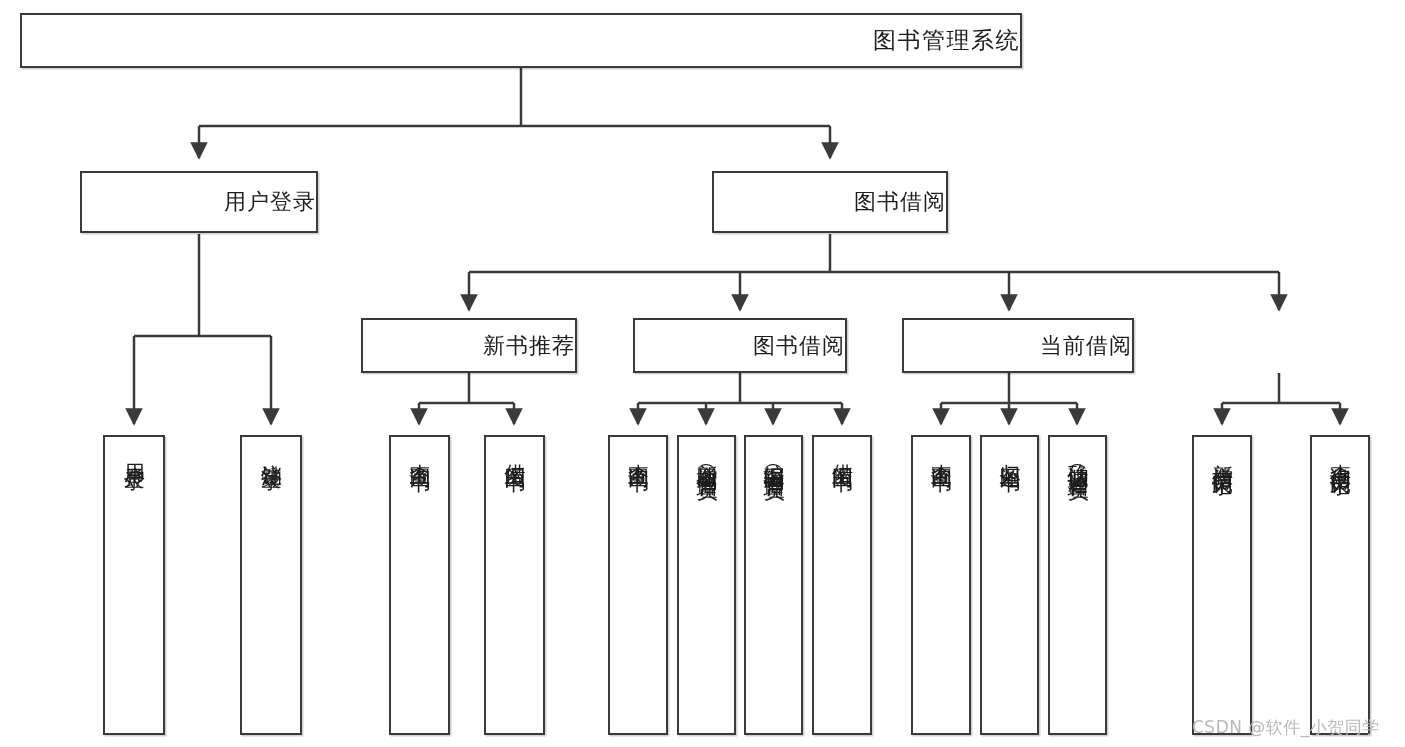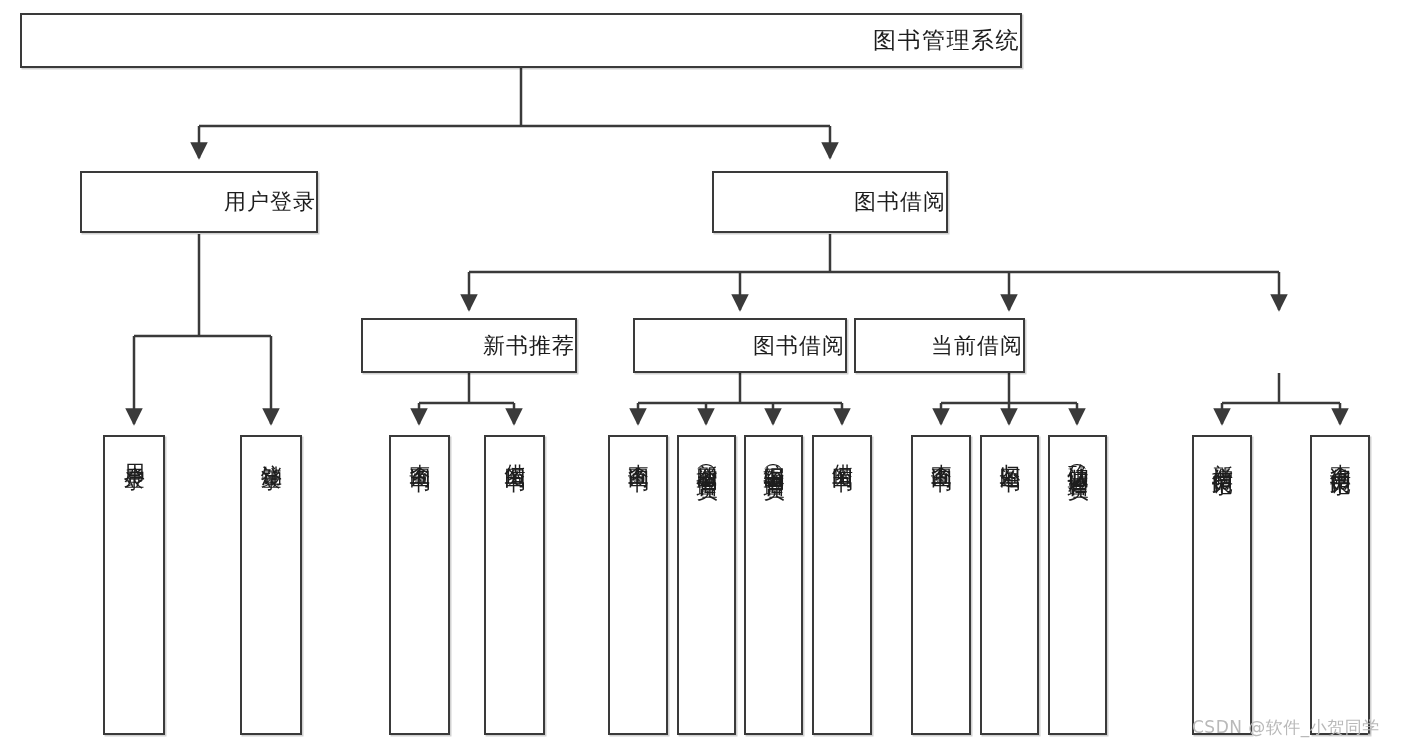--- a/index.html
+++ b/index.html
@@ -140,21 +140,21 @@
   </div>
 
   <div class="node horizontal" style="left:633px; top:318px; width:214px; height:55px;">
     <span class="node-label">图书借阅</span>
   </div>
 
   <div class="node horizontal" style="left:361px; top:318px; width:216px; height:55px;">
     <span class="node-label">新书推荐</span>
   </div>
 
-  <div class="node horizontal" style="left:854px; top:318px; width:171px; height:55px;">
+  <div class="node horizontal" style="left:902px; top:318px; width:232px; height:55px;">
     <span class="node-label">当前借阅</span>
   </div>
 
 
   <div class="node vertical" style="left:103px; top:435px; width:62px; height:300px;">
     <span class="node-label">用户登录</span>
   </div>
 
   <div class="node vertical" style="left:240px; top:435px; width:62px; height:300px;">
     <span class="node-label">注销登录</span>

